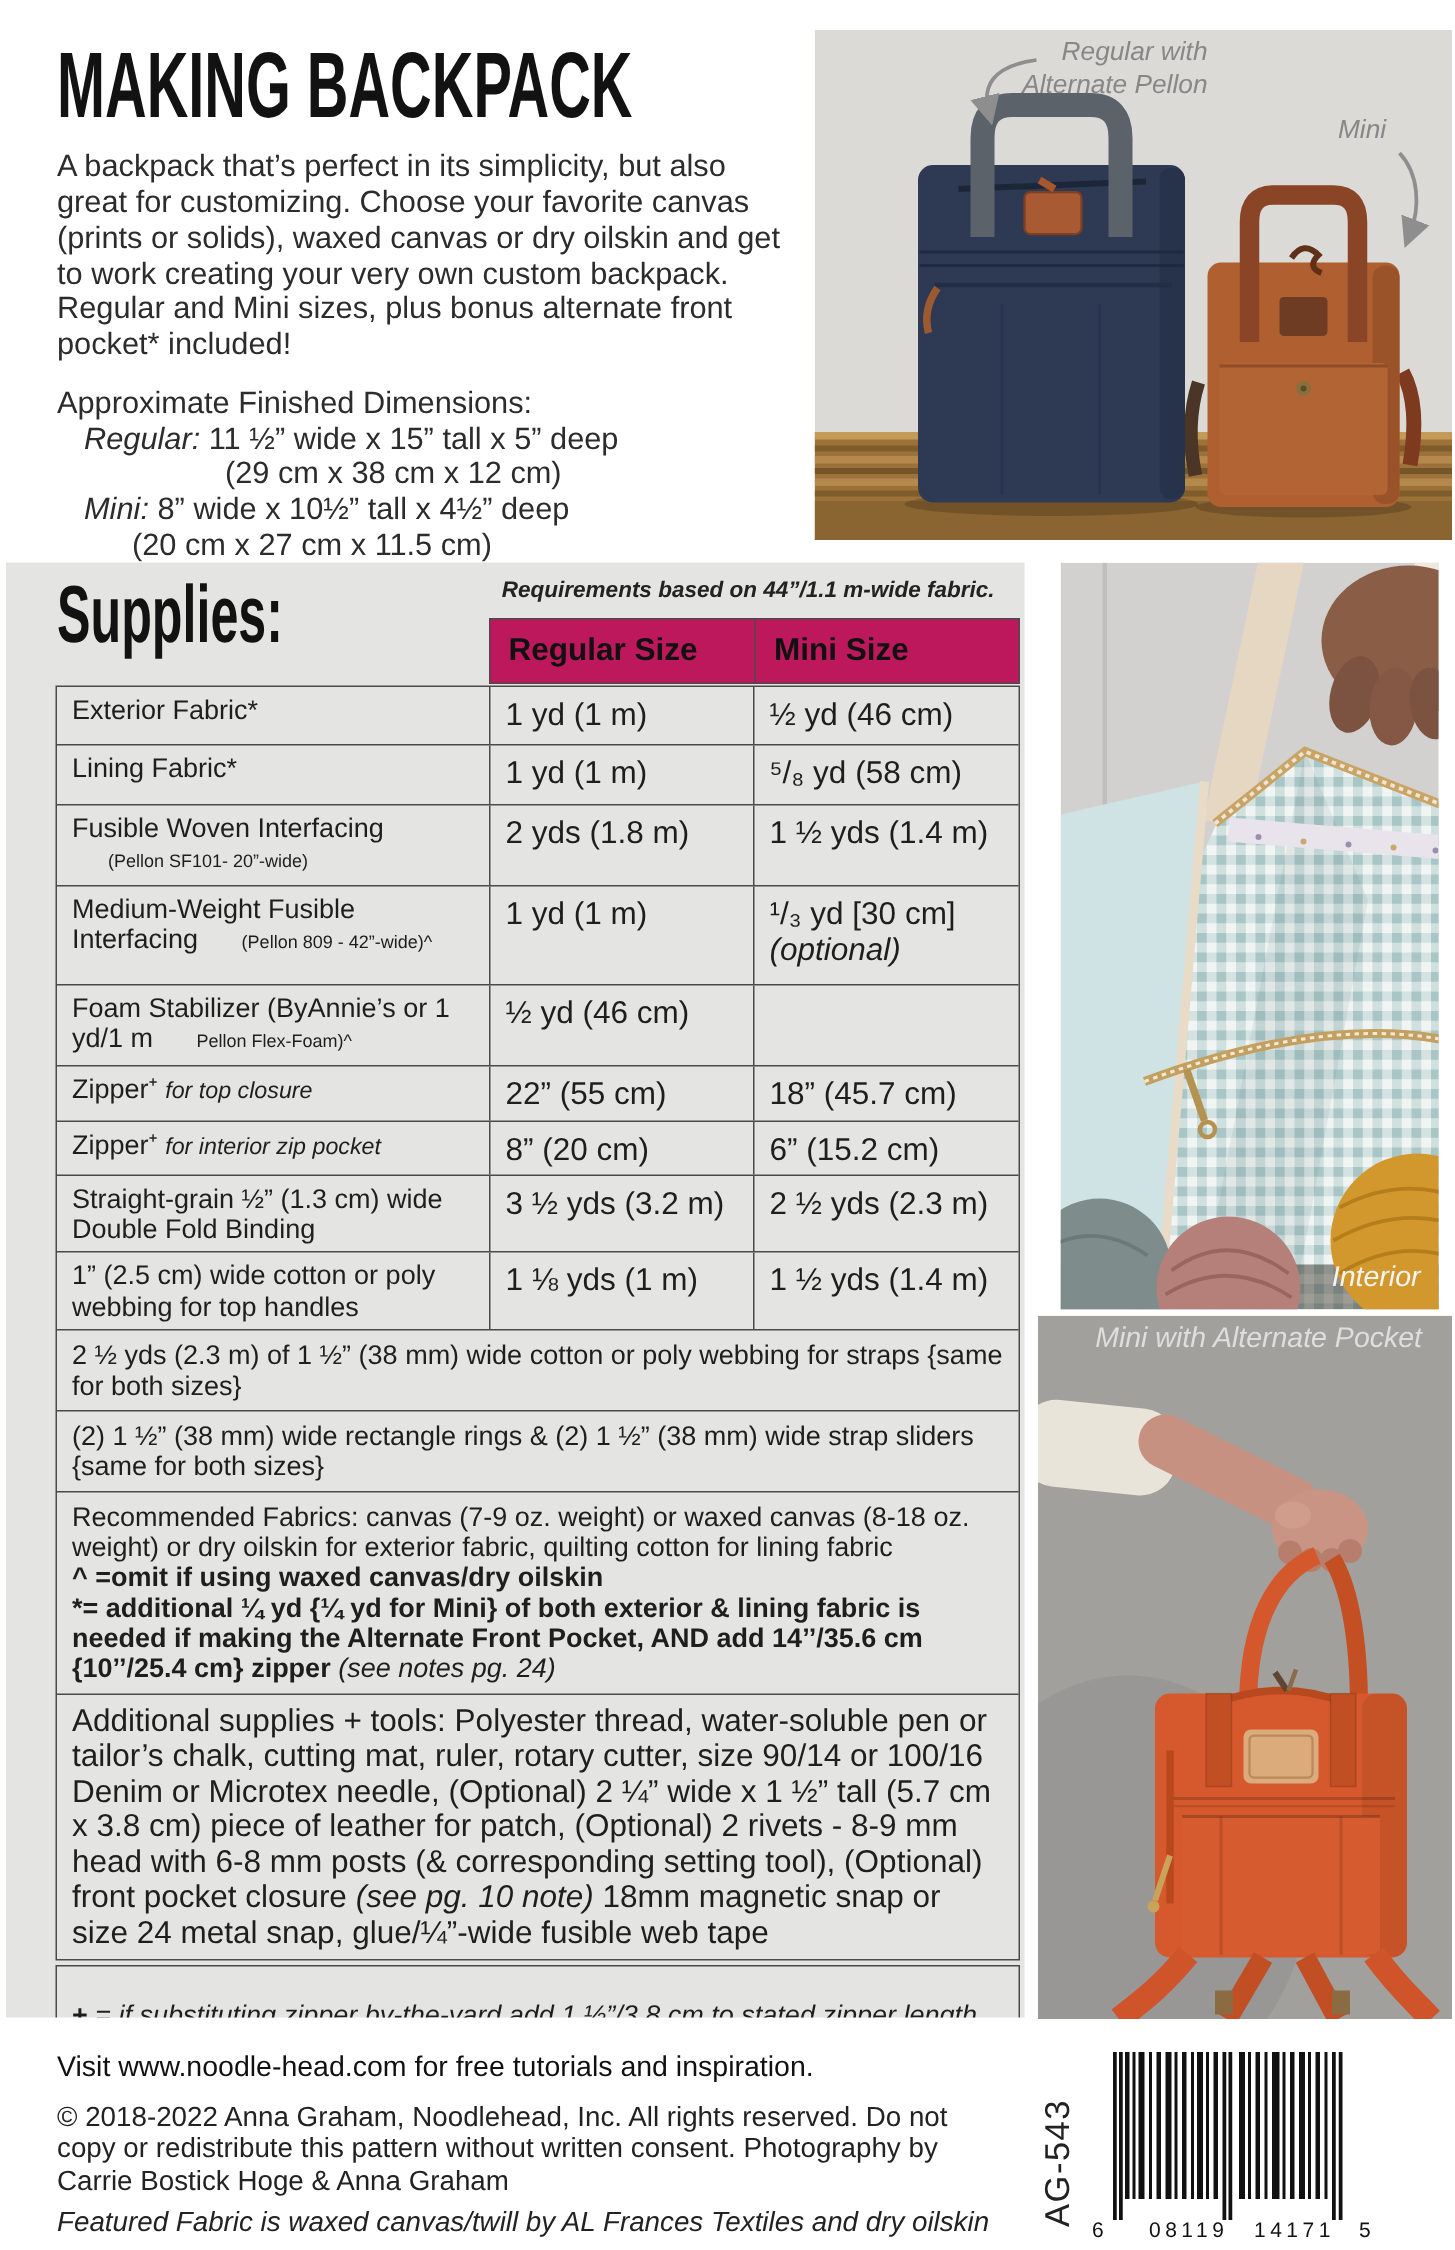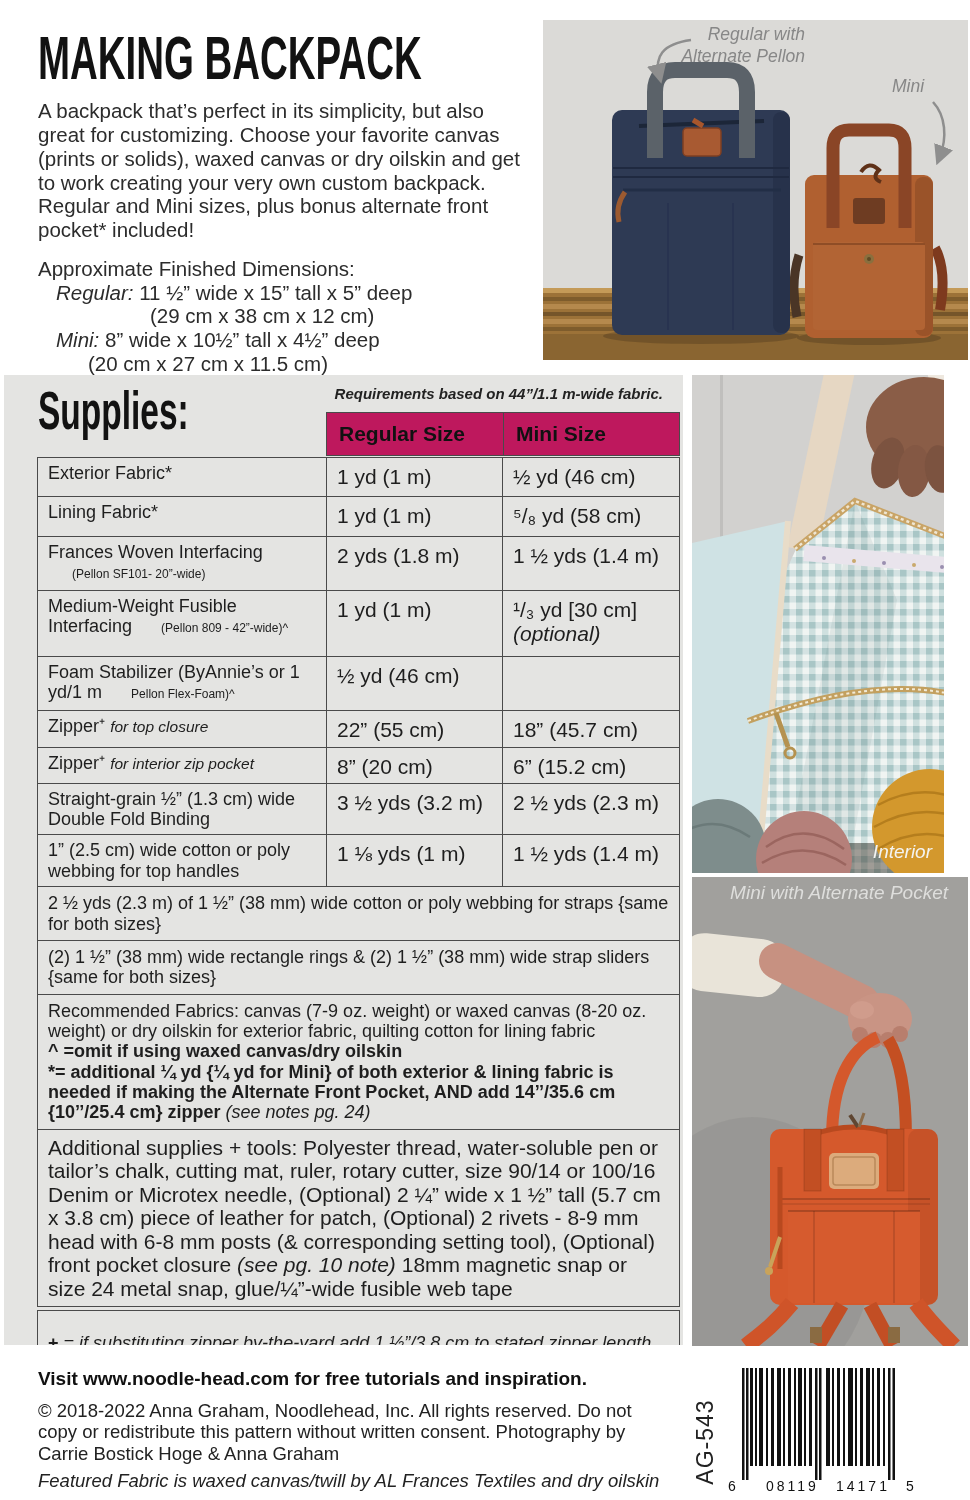--- a/index.html
+++ b/index.html
@@ -44,27 +44,27 @@
   .subi { font-size:15.5px; font-style:italic; }
   .opt { display:block; font-style:italic; }
   .frow { border-top:1.5px solid #4a4a4a; padding:6px 10px; font-size:18px; line-height:1.13; }
   .frow.add { font-size:21px; line-height:1.12; }
   .plusrow { border:1.5px solid #4a4a4a; margin-top:3px; padding:22px 10px; font-size:18px; line-height:1.2; }
   .plusrow i { font-style:italic; }
   .minh38{min-height:38px}.minh40{min-height:40px}.minh54{min-height:54px}
   .minh66{min-height:66px}.minh33{min-height:33px}.minh48{min-height:48px}.minh52{min-height:52px}
 
   
-  .photo2 { position:absolute; left:692px; top:375px; width:252px; height:498px; overflow:hidden; }
+  .photo2 { position:absolute; left:707px; top:375px; width:252px; height:498px; overflow:hidden; }
   .lbl-interior { position:absolute; right:12px; bottom:10px; color:#f4f4f2; font-style:italic; font-size:19px; }
   .photo3 { position:absolute; left:692px; top:877px; width:276px; height:469px; overflow:hidden; }
   .lbl-minialt { position:absolute; right:20px; top:5px; color:#dededc; font-style:italic; font-size:19px; }
 
   
-  .visit { position:absolute; left:38px; top:1368px; font-size:19px; font-weight:bold; color:#111; }
+  .visit { position:absolute; left:38px; top:1368px; font-size:19px; font-weight:normal; color:#111; }
   .copyright { position:absolute; left:38px; top:1400px; width:610px; font-size:18.5px; line-height:1.16; color:#222; }
   .featured { position:absolute; left:38px; top:1470px; font-size:18.5px; font-style:italic; color:#222; }
   .agcode { position:absolute; left:705px; top:1442px; transform:translate(-50%,-50%) rotate(-90deg);
             font-size:23px; color:#222; letter-spacing:1px; }
   .barcode { position:absolute; left:724px; top:1364px; width:190px; height:134px; background:#fff; }
   .barcode svg { position:absolute; left:18px; top:4px; }
   .bdigit { position:absolute; font-size:14px; color:#111; top:114px; }
   .bd1 { left:4px; } .bg1 { left:42px; letter-spacing:3px; } .bg2 { left:112px; letter-spacing:3px; } .bd4 { left:182px; }
 </style>
 </head>
@@ -154,21 +154,21 @@
           <div class="c val">½ yd (46 cm)</div>
         </div>
 
         <div class="trow minh40">
           <div class="c">Lining Fabric*</div>
           <div class="c val">1 yd (1 m)</div>
           <div class="c val">⁵/₈ yd (58 cm)</div>
         </div>
 
         <div class="trow minh54">
-          <div class="c"><span>Frances Woven Interfacing</span><br><span class="sub">(Pellon SF101- 20”-wide)</span></div>
+          <div class="c"><span>Fusible Woven Interfacing</span><br><span class="sub">(Pellon SF101- 20”-wide)</span></div>
           <div class="c val">2 yds (1.8 m)</div>
           <div class="c val">1 ½ yds (1.4 m)</div>
         </div>
 
         <div class="trow minh66">
           <div class="c"><span>Medium-Weight Fusible Interfacing</span> <span class="sub">(Pellon 809 - 42”-wide)^</span></div>
           <div class="c val">1 yd (1 m)</div>
           <div class="c val"><span>¹/₃ yd [30 cm]</span><span class="opt">(optional)</span></div>
         </div>
 
@@ -199,21 +199,21 @@
         <div class="trow minh52">
           <div class="c">1” (2.5 cm) wide cotton or poly webbing for top handles</div>
           <div class="c val">1 ⅛ yds (1 m)</div>
           <div class="c val">1 ½ yds (1.4 m)</div>
         </div>
 
         <div class="frow minh52">2 ½ yds (2.3 m) of 1 ½” (38 mm) wide cotton or poly webbing for straps {same for both sizes}</div>
         <div class="frow minh52">(2) 1 ½” (38 mm) wide rectangle rings &amp; (2) 1 ½” (38 mm) wide strap sliders {same for both sizes}</div>
 
         <div class="frow">
-          <span>Recommended Fabrics: canvas (7-9 oz. weight) or waxed canvas (8-20 oz. weight) or dry oilskin for exterior fabric, quilting cotton for lining fabric</span><br>
+          <span>Recommended Fabrics: canvas (7-9 oz. weight) or waxed canvas (8-18 oz. weight) or dry oilskin for exterior fabric, quilting cotton for lining fabric</span><br>
           <b>^ =omit if using waxed canvas/dry oilskin</b><br>
           <b>*= additional ¼ yd {¼ yd for Mini} of both exterior &amp; lining fabric is needed if making the Alternate Front Pocket, AND add 14’’/35.6 cm {10’’/25.4 cm} zipper</b>
           <i>(see notes pg. 24)</i>
         </div>
 
         <div class="frow add">
           <span>Additional supplies + tools: Polyester thread, water-soluble pen or tailor’s chalk, cutting mat, ruler, rotary cutter, size 90/14 or 100/16 Denim or Microtex needle, (Optional) 2 ¼” wide x 1 ½” tall (5.7 cm x 3.8 cm) piece of leather for patch, (Optional) 2 rivets - 8-9 mm head with 6-8 mm posts (&amp; corresponding setting tool), (Optional) front pocket closure </span><i>(see pg. 10 note)</i><span> 18mm magnetic snap or size 24 metal snap, glue/¼”-wide fusible web tape</span>
         </div>
       </div>
 

